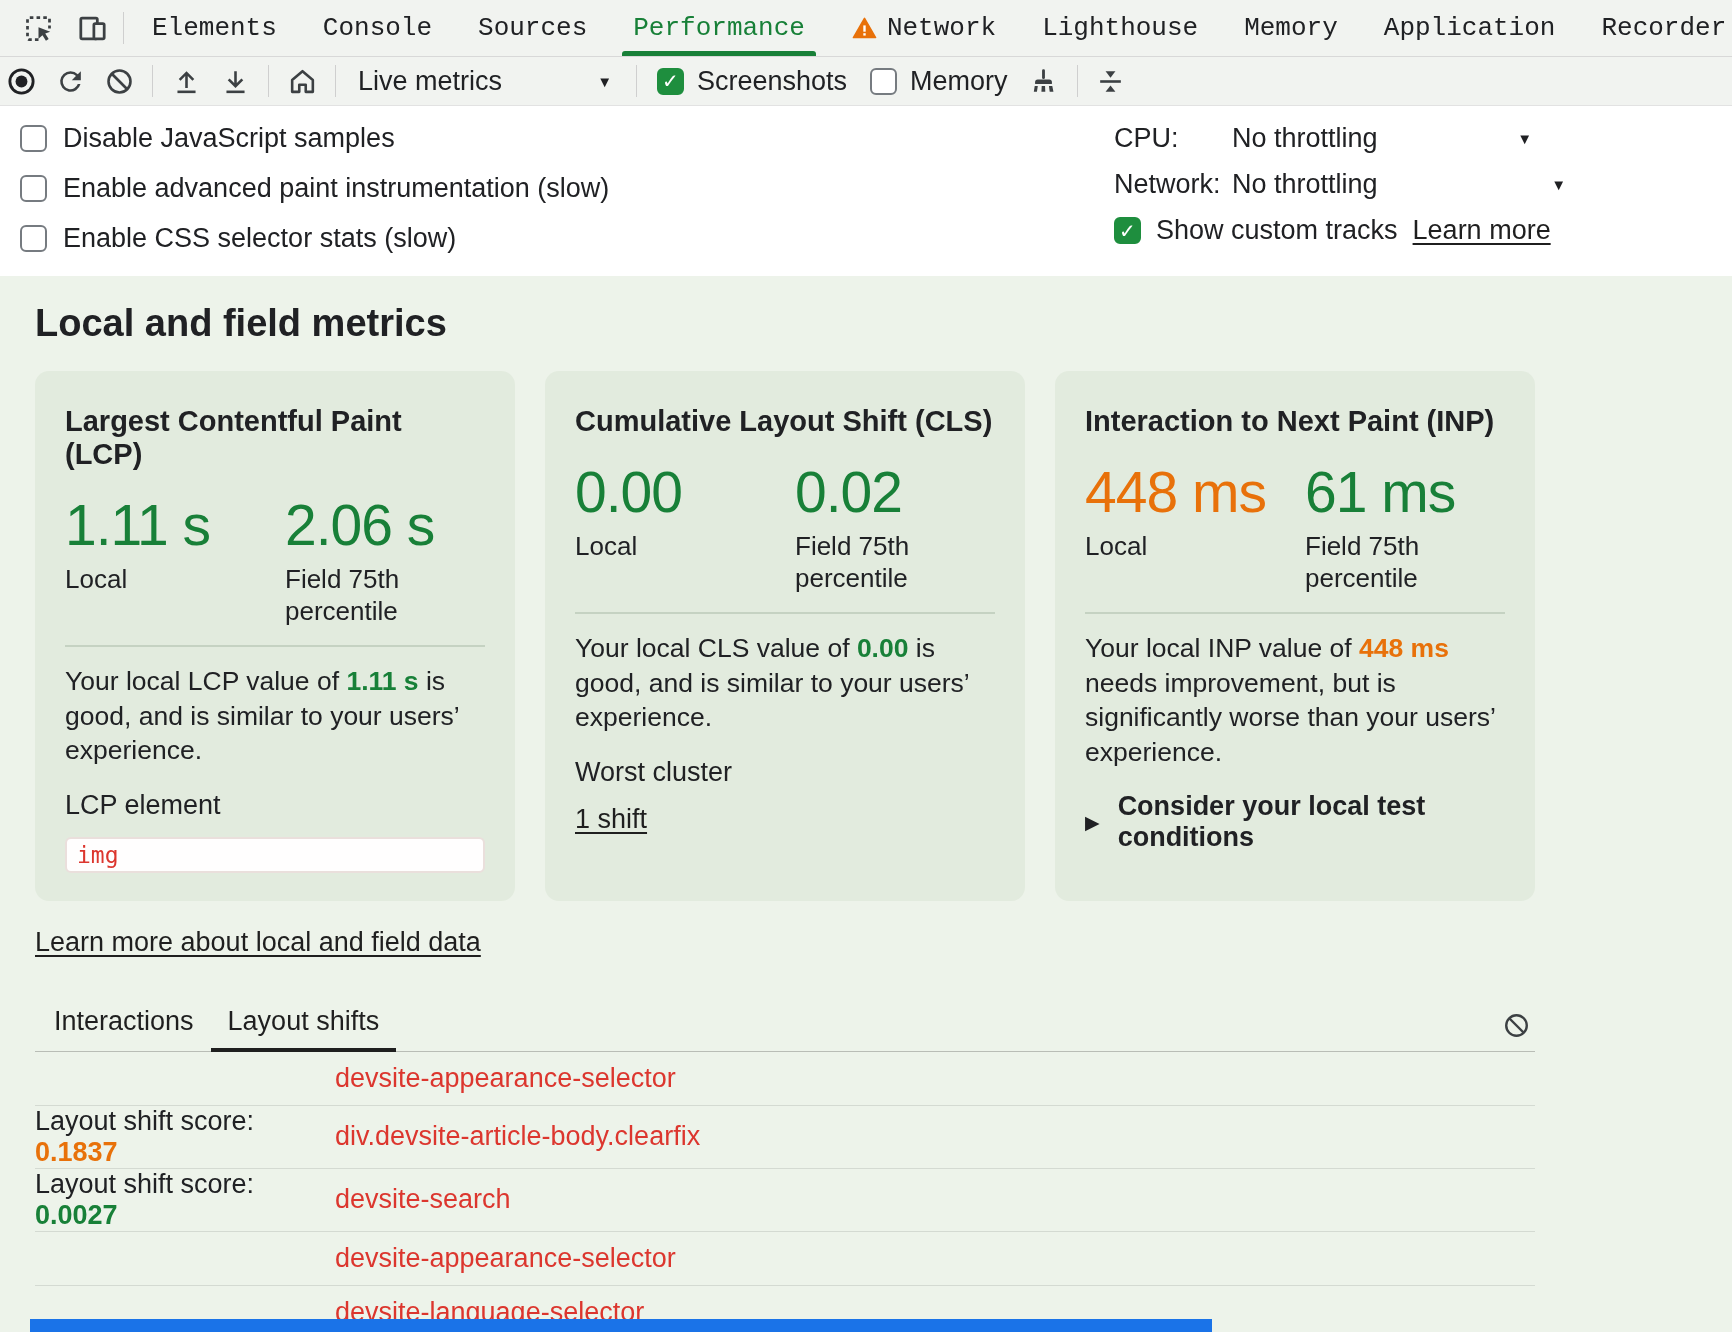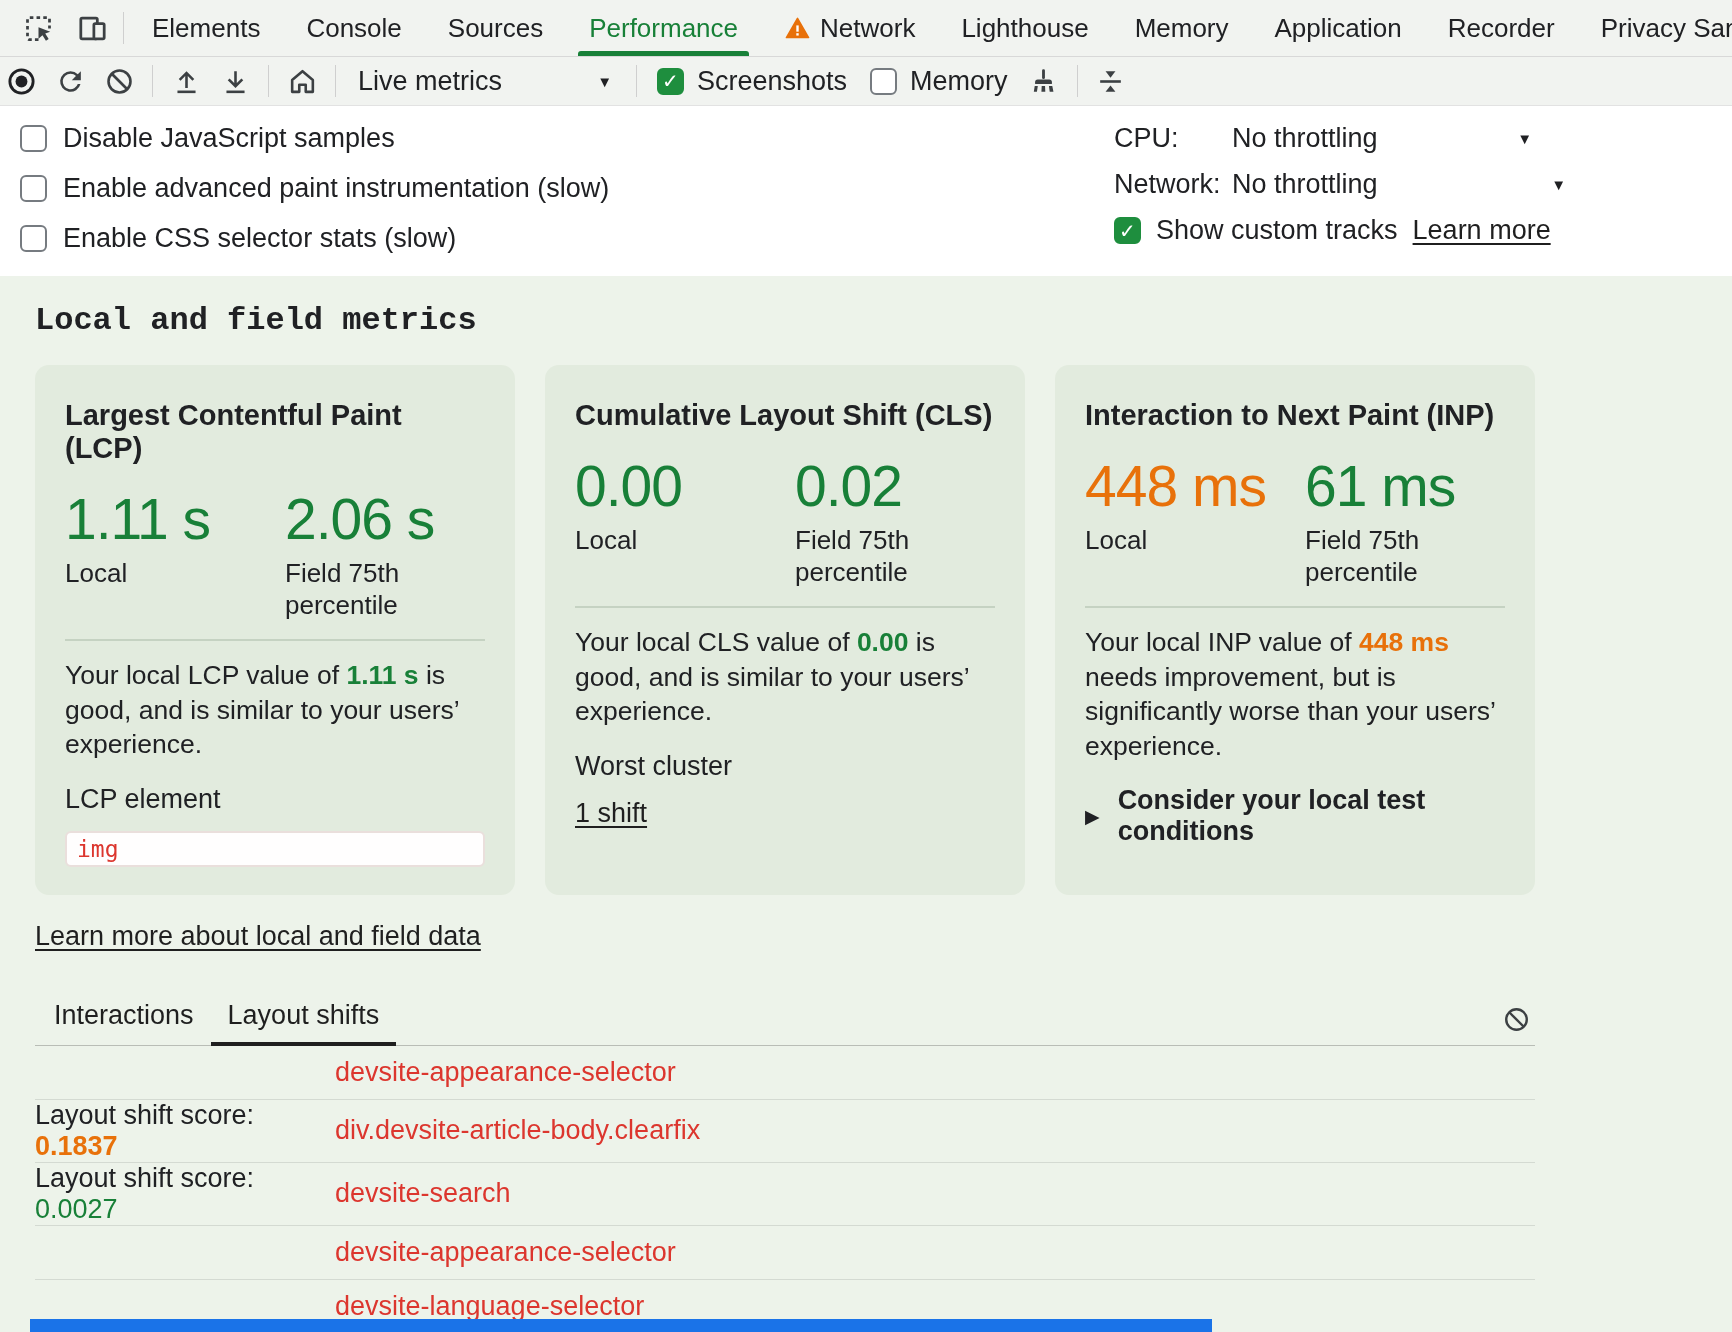--- a/index.html
+++ b/index.html
@@ -18,21 +18,21 @@
   html,body{background:#fff;}
   body{font-family:"Liberation Sans","DejaVu Sans",sans-serif;color:var(--text);}
   .devtools{width:1732px;height:1332px;display:flex;flex-direction:column;overflow:hidden;position:relative;background:#fff;}
 
   
   .tabbar{flex:0 0 57px;background:var(--bar-bg);display:flex;align-items:stretch;border-bottom:1px solid #d8d8d8;}
   .tabbar-icons{display:flex;align-items:center;gap:10px;padding:0 4px 0 16px;}
   .icon-btn{width:44px;height:44px;border-radius:8px;display:flex;align-items:center;justify-content:center;cursor:pointer;}
   .icon-btn svg{width:33px;height:33px;}
   .vdiv{width:1px;align-self:center;height:32px;background:#cfcfcf;margin:0 5px;flex:0 0 auto;}
-  .tabs{display:flex;flex:1;overflow:hidden;}
+  .tabs{display:flex;flex:1;overflow:hidden;font-family:Liberation Mono, monospace;}
   .tab{display:flex;align-items:center;gap:9px;padding:0 23px;font-size:26px;white-space:nowrap;position:relative;color:var(--text);cursor:pointer;}
   .tab.active{color:var(--accent-green);}
   .tab.active::after{content:"";position:absolute;left:12px;right:12px;bottom:0;height:5px;border-radius:3px 3px 0 0;background:var(--accent-green);}
   .warn-tri{width:27px;height:26px;flex:0 0 auto;}
 
   
   .toolbar{flex:0 0 49px;background:var(--bar-bg);display:flex;align-items:center;gap:7px;padding:0 0;border-bottom:1px solid #e2e2e2;}
   .tool-btn{width:42px;height:42px;display:flex;align-items:center;justify-content:center;border-radius:6px;cursor:pointer;flex:0 0 auto;}
   .tool-btn svg{width:31px;height:31px;}
   .dropdown{display:flex;align-items:center;justify-content:space-between;width:276px;padding:4px 12px 4px 10px;font-size:27px;border-radius:6px;cursor:pointer;}
@@ -51,21 +51,21 @@
   .throttle-row{display:flex;align-items:center;font-size:27px;}
   .throttle-label{flex:0 0 118px;}
   .select-like{flex:1;display:flex;align-items:center;justify-content:space-between;cursor:pointer;}
   .select-cpu{margin-right:30px;}
   .select-net{margin-right:-4px;}
   .tracks-row{display:flex;align-items:center;gap:15px;font-size:27px;cursor:pointer;}
   .dark-link{color:#1f1f1f;text-decoration:underline;text-underline-offset:4px;cursor:pointer;}
 
   
   .metrics-panel{flex:1;background:var(--main-bg);padding:26px 0 0 35px;position:relative;overflow:hidden;}
-  .metrics-heading{font-size:32px;font-weight:700;font-family:Liberation Mono, monospace;}
+  .metrics-heading{font-size:38px;font-weight:700;}
   .cards{display:flex;gap:30px;margin-top:26px;width:1500px;}
   .card{flex:1;background:var(--card-bg);border-radius:14px;padding:26px 30px 28px;}
   .card-title{font-size:29px;font-weight:700;margin-top:8px;}
   .values{display:flex;margin-top:26px;}
   .value-block{width:220px;flex:0 0 auto;}
   .value-block.field{width:auto;}
   .big-value{font-size:57px;line-height:1;letter-spacing:-1px;}
   .green{color:var(--accent-green);}
   .orange{color:var(--warn-orange);}
   .value-label{font-size:26px;margin-top:10px;line-height:1.22;max-width:155px;}
@@ -81,21 +81,21 @@
   
   .log-section{width:1500px;margin-top:40px;}
   .log-tabs{display:flex;align-items:flex-end;border-bottom:1px solid rgba(0,0,0,0.22);padding-left:2px;}
   .log-tab{font-size:27px;font-weight:500;padding:8px 17px 14px;position:relative;color:#1f1f1f;cursor:pointer;}
   .log-tab.active::after{content:"";position:absolute;left:0;right:0;bottom:-1px;height:4px;background:#1f1f1f;}
   .log-clear{margin-left:auto;margin-bottom:6px;width:38px;height:38px;display:flex;align-items:center;justify-content:center;cursor:pointer;}
   .log-clear svg{width:29px;height:29px;}
   .log-row{display:flex;align-items:center;min-height:54px;border-bottom:1px solid rgba(0,0,0,0.10);font-size:27px;}
   .log-score{flex:0 0 300px;}
   .sv-orange{color:var(--warn-orange);font-weight:700;margin-top:7px;}
-  .sv-green{color:var(--accent-green);font-weight:400;}
+  .sv-green{color:var(--accent-green);font-weight:700;}
   .log-node{color:var(--node-red);cursor:pointer;text-decoration:none;}
   .bottom-bar{position:absolute;left:30px;bottom:0;width:1182px;height:13px;background:var(--blue);}
 </style>
 </head>
 <body>
 
 <div class="devtools">
 
   <header class="tabbar">
     <div class="tabbar-icons">

